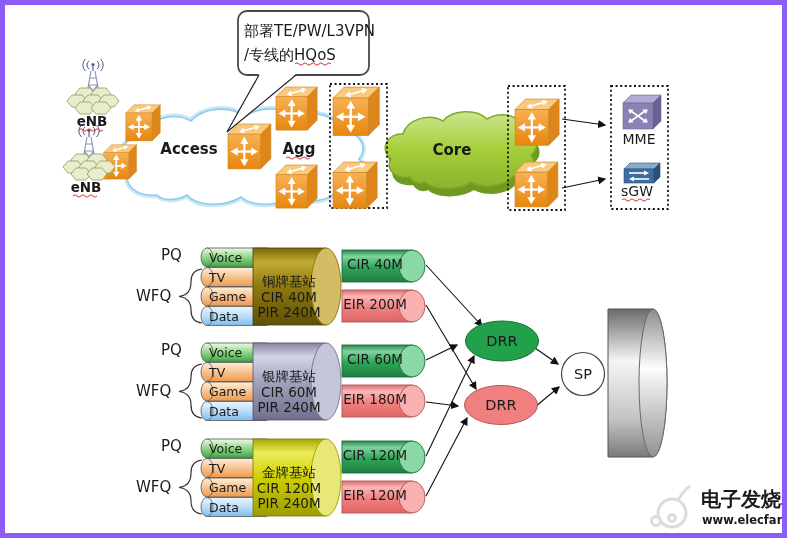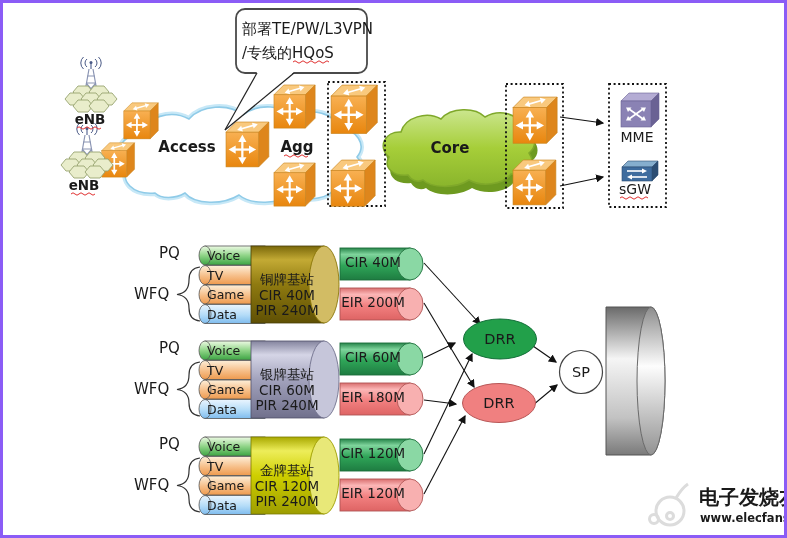--- a/index.html
+++ b/index.html
@@ -1,16 +1,16 @@
 <!DOCTYPE html>
 <html><head>
 <meta charset="utf-8">
 <style>
   html,body{margin:0;padding:0;background:#fff;}
-  .stage{position:relative;width:787px;height:538px;background:#fff;border:3px solid #8b5cf6;box-sizing:border-box;overflow:hidden;}
+  .stage{position:relative;width:787px;height:538px;background:#fff;border:5px solid #8b5cf6;box-sizing:border-box;overflow:hidden;}
   svg{display:block;}
   text{font-family:"DejaVu Sans","Liberation Sans",sans-serif;fill:#1a1a1a;}
   .lbl-b{font-weight:bold;}
 </style>
 </head>
 <body>
 
 <div class="stage">
 <svg width="785" height="536" viewBox="0 0 785 536">
   <defs>

